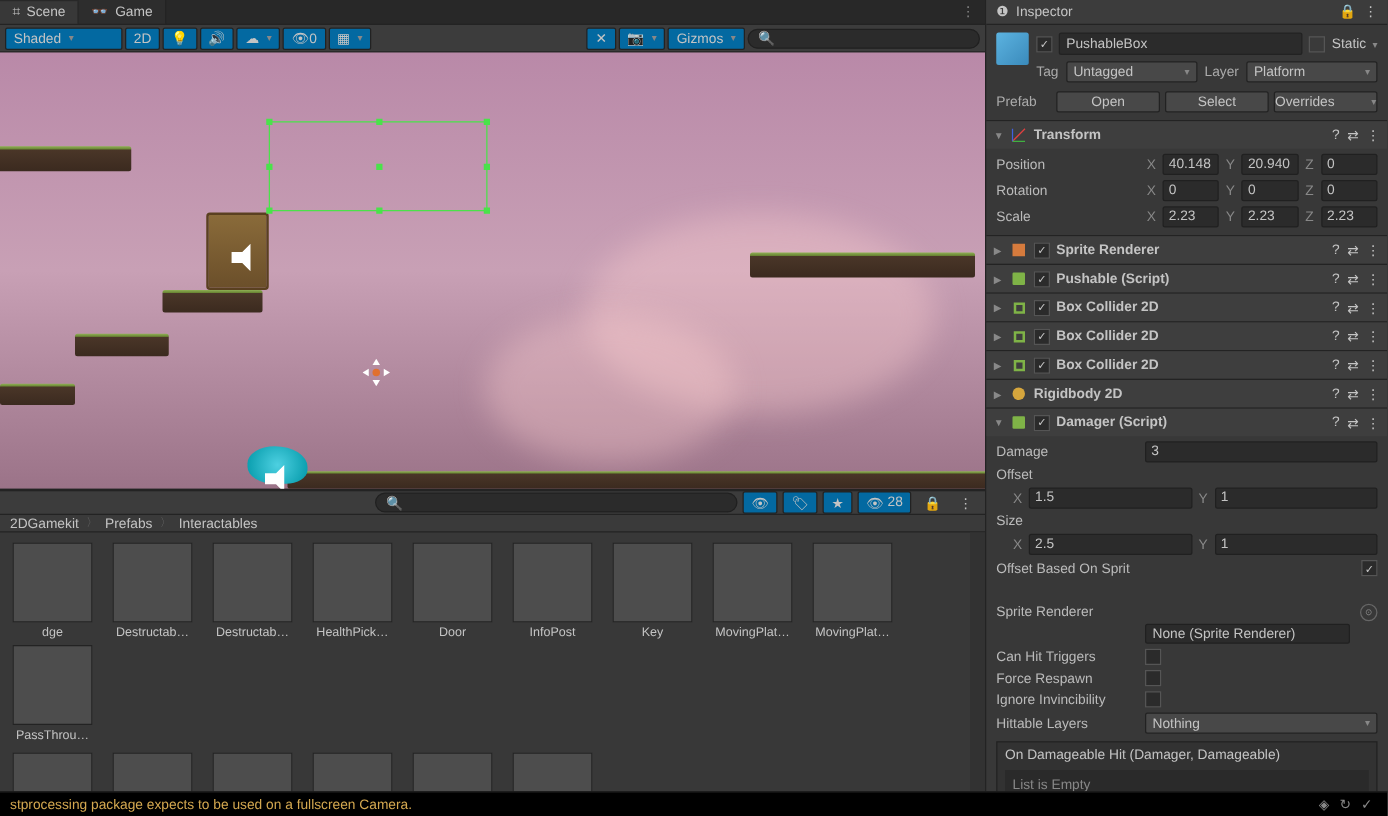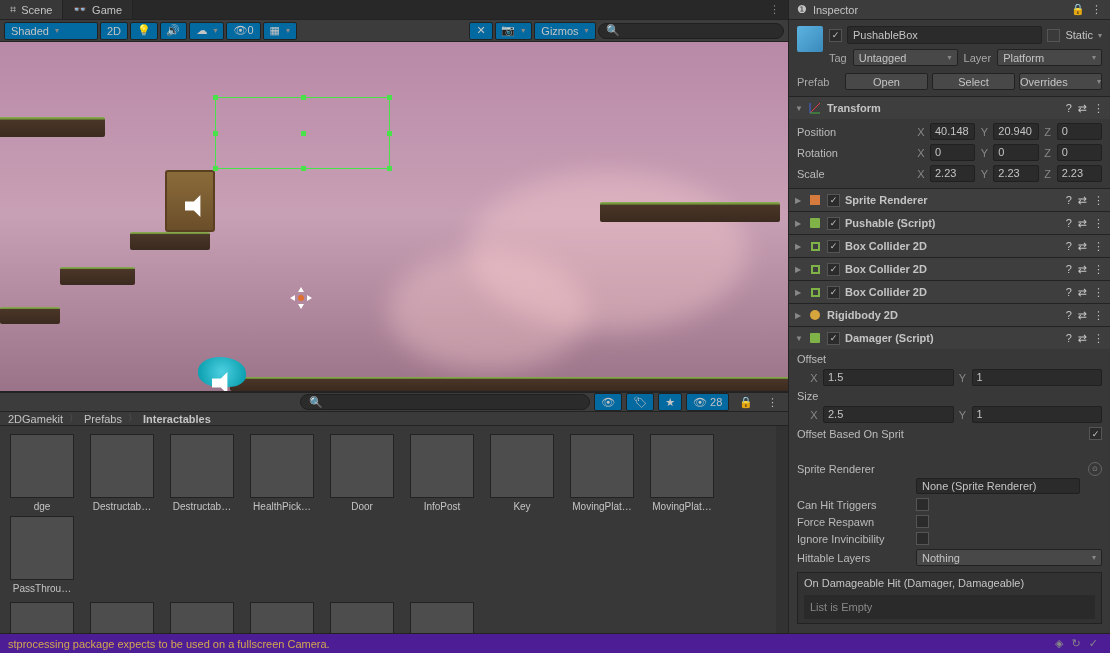--- a/index.html
+++ b/index.html
@@ -44,21 +44,21 @@
 .comp-body { padding:2px 8px 4px 8px; }
 .comp-icons { margin-left:auto; display:flex; gap:6px; color:#888; }
 .field-row { display:flex; align-items:center; padding:2px 0; gap:4px; }
 .field-label { width:115px; color:#bbb; font-size:11px; }
 .num-input { background:#2b2b2b; border:1px solid #202020; border-radius:2px; padding:1px 4px; height:17px; flex:1; min-width:0; }
 .axis { color:#888; width:10px; text-align:center; }
 .chk { width:13px; height:13px; background:#2b2b2b; border:1px solid #555; cursor:pointer; display:flex; align-items:center; justify-content:center; font-size:9px; }
 .obj-field { background:#2b2b2b; border:1px solid #202020; border-radius:2px; padding:1px 5px; height:16px; flex:1; display:flex; align-items:center;margin-top:34px; }
 .obj-circle { width:14px; height:14px; border:1px solid #666; border-radius:50%; margin-left:4px; cursor:pointer; display:flex; align-items:center; justify-content:center; font-size:7px; color:#888; }
 .event-box { background:#323232; border:1px solid #222; margin:4px 0; padding:4px 6px; }
-.footer { position:absolute; bottom:0; left:0; right:0; height:20px; background:#4c1d95; display:flex; align-items:center; padding:0 8px; border-top:1px solid #222; }
+.footer { position:absolute; bottom:0; left:0; right:0; height:20px; background:#000000; display:flex; align-items:center; padding:0 8px; border-top:1px solid #222; }
 .footer-text { color:#d4a850; }
 .icon-box { width:14px; height:14px; display:flex; align-items:center; justify-content:center; }
 .ci-sprite { background:#d67b3d; width:10px; height:10px; }
 .ci-script { background:#7fb347; width:10px; height:10px; border-radius:1px; }
 .ci-box { border:2px solid #7fb347; width:9px; height:9px; }
 .ci-rb { background:#d6a63d; width:10px; height:10px; border-radius:50%; }
 .ci-transform { display:flex; }
 .cube-icon { width:26px; height:26px; background:linear-gradient(135deg,#5cb3e0,#3a8abb); border-radius:2px; }
 .scrollbar { width:12px; background:#323232; }
 .cloud { position:absolute; background:rgba(255,210,210,0.35); border-radius:50%; filter:blur(12px); }
@@ -155,21 +155,21 @@
         <div class="tbtn">★</div>
         <div class="tbtn">👁<span>28</span></div>
         <div style="padding:0 6px">🔒</div>
         <div style="padding:0 4px">⋮</div>
       </div>
       <div class="breadcrumb">
         <span>2DGamekit</span>
           <span class="sep-arrow">〉</span>
         <span>Prefabs</span>
           <span class="sep-arrow">〉</span>
-        <span style="font-weight:700">Interactables</span>
+        <span style="font-weight:400">Interactables</span>
       </div>
       <div style="display:flex;flex:1">
         <div class="grid" id="asset-grid" style="flex:1">
             <div class="asset">
               <div class="thumb"></div>
               <div class="asset-label">dge</div>
             </div>
             <div class="asset">
               <div class="thumb"></div>
               <div class="asset-label">Destructab…</div>
@@ -421,20 +421,24 @@
           <div class="chk">✓</div>
           <b>Damager (Script)</b>
           <div class="comp-icons">
               <span>?</span>
               <span>⇄</span>
               <span>⋮</span>
             </div>
         </div>
         <div class="comp-body">
           <div class="field-row">
+              <span class="field-label">Damage</span>
+              <div class="num-input">3</div>
+            </div>
+          <div class="field-row">
               <span class="field-label">Offset</span>
             </div>
           <div class="field-row" style="padding-left:12px">
               <span class="axis">X</span>
               <div class="num-input">1.5</div>
               <span class="axis">Y</span>
               <div class="num-input">1</div>
             </div>
           <div class="field-row">
               <span class="field-label">Size</span>

